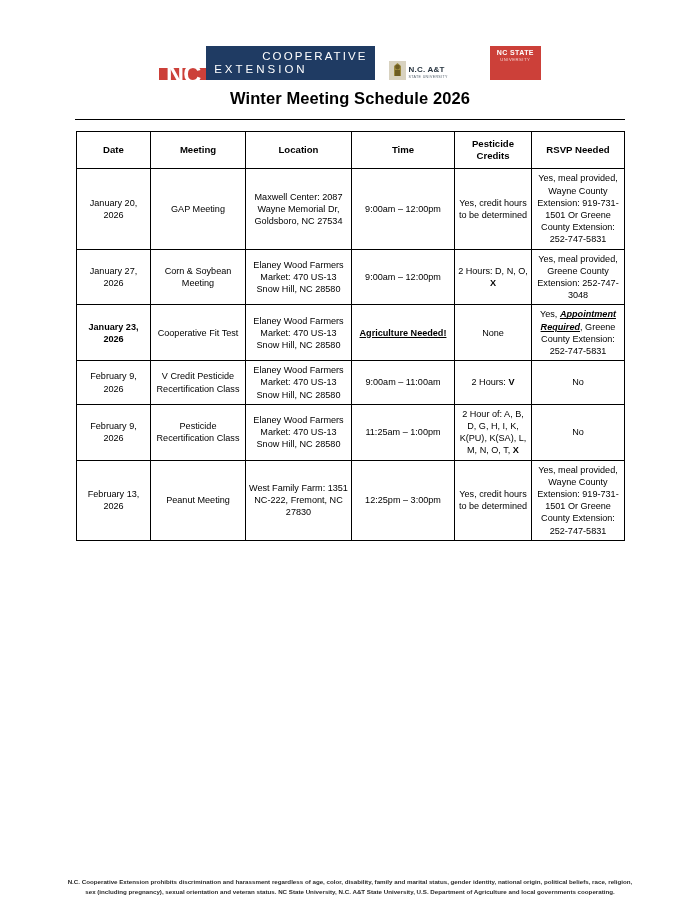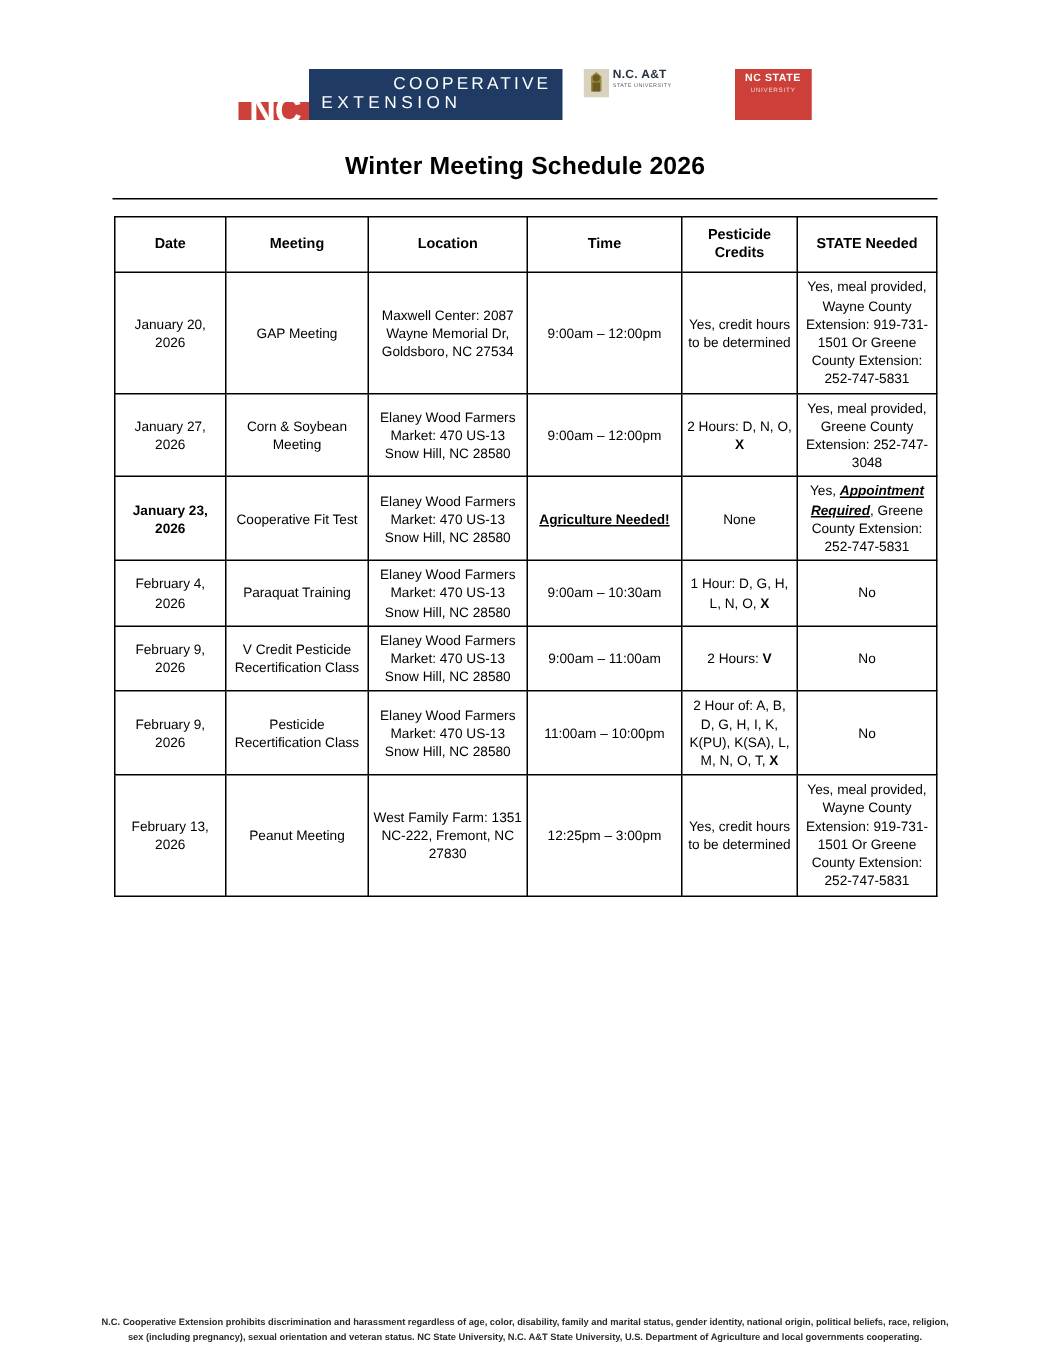--- a/index.html
+++ b/index.html
@@ -67,21 +67,21 @@
     font-size: 11.5px;
     font-weight: normal;
     letter-spacing: 3.0px;
     line-height: 13px;
   }
   .logo-sep {
     width: 14px;
   }
   .aandt-logo {
     display: flex;
-    align-items: flex-start;
+    align-items: flex-end;
     gap: 3px;
   }
   .aandt-mark {
     width: 17px;
     height: 19px;
   }
   .aandt-text {
     display: flex;
     flex-direction: column;
     line-height: 1;
@@ -119,21 +119,21 @@
     color: #f4d3d1;
     letter-spacing: 0.5px;
     margin-top: 2px;
   }
 
   
   .doc-title {
     text-align: center;
     font-size: 16.5px;
     font-weight: bold;
-    margin-top: 22px;
+    margin-top: 9px;
     letter-spacing: 0.1px;
   }
   .title-rule {
     width: 550px;
     margin: 11px auto 0 auto;
     border-bottom: 1.6px solid #000000;
   }
 
   
   .table-wrap {
@@ -235,21 +235,21 @@
         <col class="col-pest">
         <col class="col-rsvp">
     </colgroup>
     <thead>
       <tr>
         <th>Date</th>
         <th>Meeting</th>
         <th>Location</th>
         <th>Time</th>
         <th>Pesticide Credits</th>
-        <th>STATE Needed</th>
+        <th>RSVP Needed</th>
       </tr>
     </thead>
     <tbody>
 
       <tr>
         <td>January 20, 2026</td>
         <td>GAP Meeting</td>
         <td>Maxwell Center: 2087 Wayne Memorial Dr, Goldsboro, NC 27534</td>
         <td>9:00am – 12:00pm</td>
         <td>Yes, credit hours to be determined</td>
@@ -267,43 +267,35 @@
 
       <tr>
         <td class="b">January 23, 2026</td>
         <td>Cooperative Fit Test</td>
         <td>Elaney Wood Farmers Market: 470 US-13 Snow Hill, NC 28580</td>
         <td><span class="bu">Agriculture Needed!</span></td>
         <td>None</td>
         <td><span>Yes,</span> <span class="biu">Appointment Required</span><span>, Greene County Extension: 252-747-5831</span></td>
       </tr>
 
-      <tr>
-        <td>February 4, 2026</td>
-        <td>Paraquat Training</td>
-        <td>Elaney Wood Farmers Market: 470 US-13 Snow Hill, NC 28580</td>
-        <td>9:00am – 10:30am</td>
-        <td><span>1 Hour: D, G, H, L, N, O, </span><span class="b">X</span></td>
-        <td>No</td>
-      </tr>
 
       <tr>
         <td>February 9, 2026</td>
         <td>V Credit Pesticide Recertification Class</td>
         <td>Elaney Wood Farmers Market: 470 US-13 Snow Hill, NC 28580</td>
         <td>9:00am – 11:00am</td>
         <td><span>2 Hours: </span><span class="b">V</span></td>
         <td>No</td>
       </tr>
 
       <tr>
         <td>February 9, 2026</td>
         <td>Pesticide Recertification Class</td>
         <td>Elaney Wood Farmers Market: 470 US-13 Snow Hill, NC 28580</td>
-        <td>11:00am – 10:00pm</td>
+        <td>11:25am – 1:00pm</td>
         <td><span>2 Hour of: A, B, D, G, H, I, K, K(PU), K(SA), L, M, N, O, T, </span><span class="b">X</span></td>
         <td>No</td>
       </tr>
 
       <tr>
         <td>February 13, 2026</td>
         <td>Peanut Meeting</td>
         <td>West Family Farm: 1351 NC-222, Fremont, NC 27830</td>
         <td>12:25pm – 3:00pm</td>
         <td>Yes, credit hours to be determined</td>

